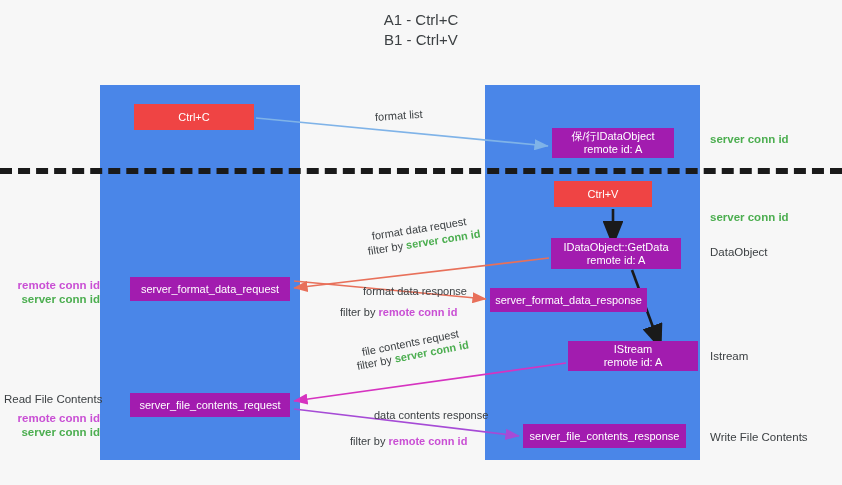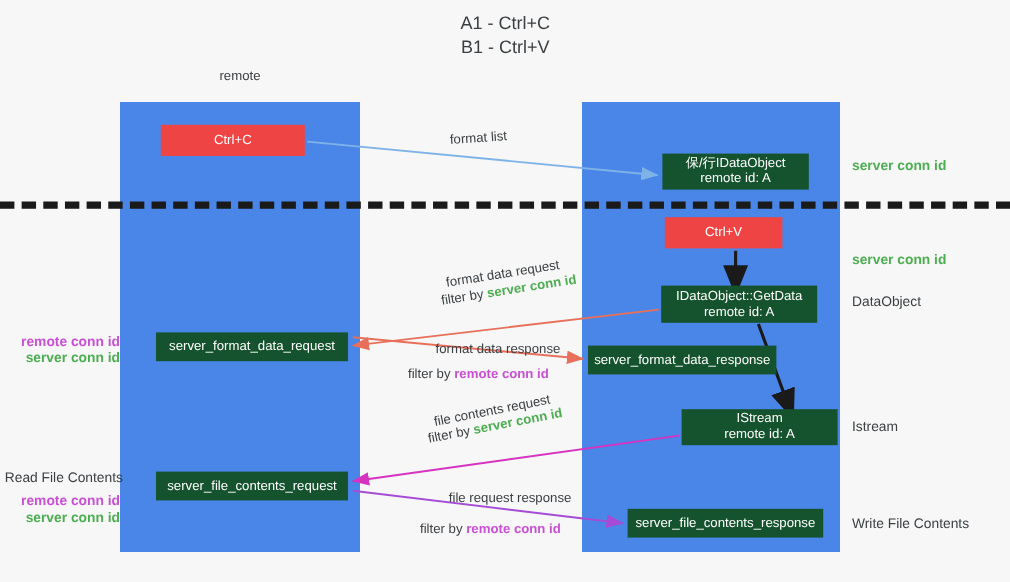--- a/index.html
+++ b/index.html
@@ -67,21 +67,21 @@
     flex-direction: column;
     align-items: center;
     justify-content: center;
     text-align: center;
     color: #ffffff;
     font-size: 11px;
     line-height: 13px;
     padding: 2px 6px;
     white-space: nowrap;
   }
-  .node.orange { background: #14532d; }
+  .node.orange { background: #a21caf; }
   .node.green  { background: #ef4444; color: #ffffff; }
 
   
   #box-ctrl-c      { left: 134px; top: 104px; width: 120px; height: 26px; }
   #box-dataobject  { left: 552px; top: 128px; width: 122px; height: 30px; }
   #box-ctrl-v      { left: 554px; top: 181px; width: 98px; height: 26px; }
   #box-getdata     { left: 551px; top: 238px; width: 130px; height: 31px; }
   #box-fmt-req     { left: 130px; top: 277px; width: 160px; height: 24px; }
   #box-fmt-resp    { left: 490px; top: 288px; width: 157px; height: 24px; }
   #box-istream     { left: 568px; top: 341px; width: 130px; height: 30px; }
@@ -159,21 +159,20 @@
 <body>
 
 <div id="stage">
 
   <div id="title" class="abs">
     <div>A1 - Ctrl+C</div>
     <div>B1 - Ctrl+V</div>
   </div>
 
   <div id="head-a1" class="abs col-head">
-    <div class="l2">remote</div>
   </div>
 
   <div id="lane-a1" class="abs lane"></div>
   <div id="lane-b1" class="abs lane"></div>
 
   <svg id="edges" class="abs">
     <defs>
       <marker id="ah-blue" markerWidth="9" markerHeight="7" refX="8.5" refY="3.5" orient="auto">
         <polygon points="0 0, 9 3.5, 0 7" fill="#7fb3e8"></polygon>
       </marker>
@@ -257,21 +256,21 @@
   <div id="cap-fdresp" class="abs edge-label">format data response</div>
   <div id="cap-fdresp-f" class="abs edge-label">
     <span>filter by </span><span class="purple-txt">remote conn id</span>
   </div>
 
   <div id="cap-fcreq" class="abs edge-label rot-up2">file contents request</div>
   <div id="cap-fcreq-f" class="abs edge-label rot-up2">
     <span>filter by </span><span class="green-txt">server conn id</span>
   </div>
 
-  <div id="cap-fcresp" class="abs edge-label">file request response</div>
+  <div id="cap-fcresp" class="abs edge-label">data contents response</div>
   <div id="cap-fcresp-f" class="abs edge-label">
     <span>filter by </span><span class="purple-txt">remote conn id</span>
   </div>
 
   <div id="lbl-server-1" class="abs side-label green-txt">server conn id</div>
   <div id="lbl-server-2" class="abs side-label green-txt">server conn id</div>
   <div id="lbl-dataobj" class="abs side-label">DataObject</div>
   <div id="lbl-istream" class="abs side-label">Istream</div>
   <div id="lbl-write" class="abs side-label">Write File Contents</div>
 

